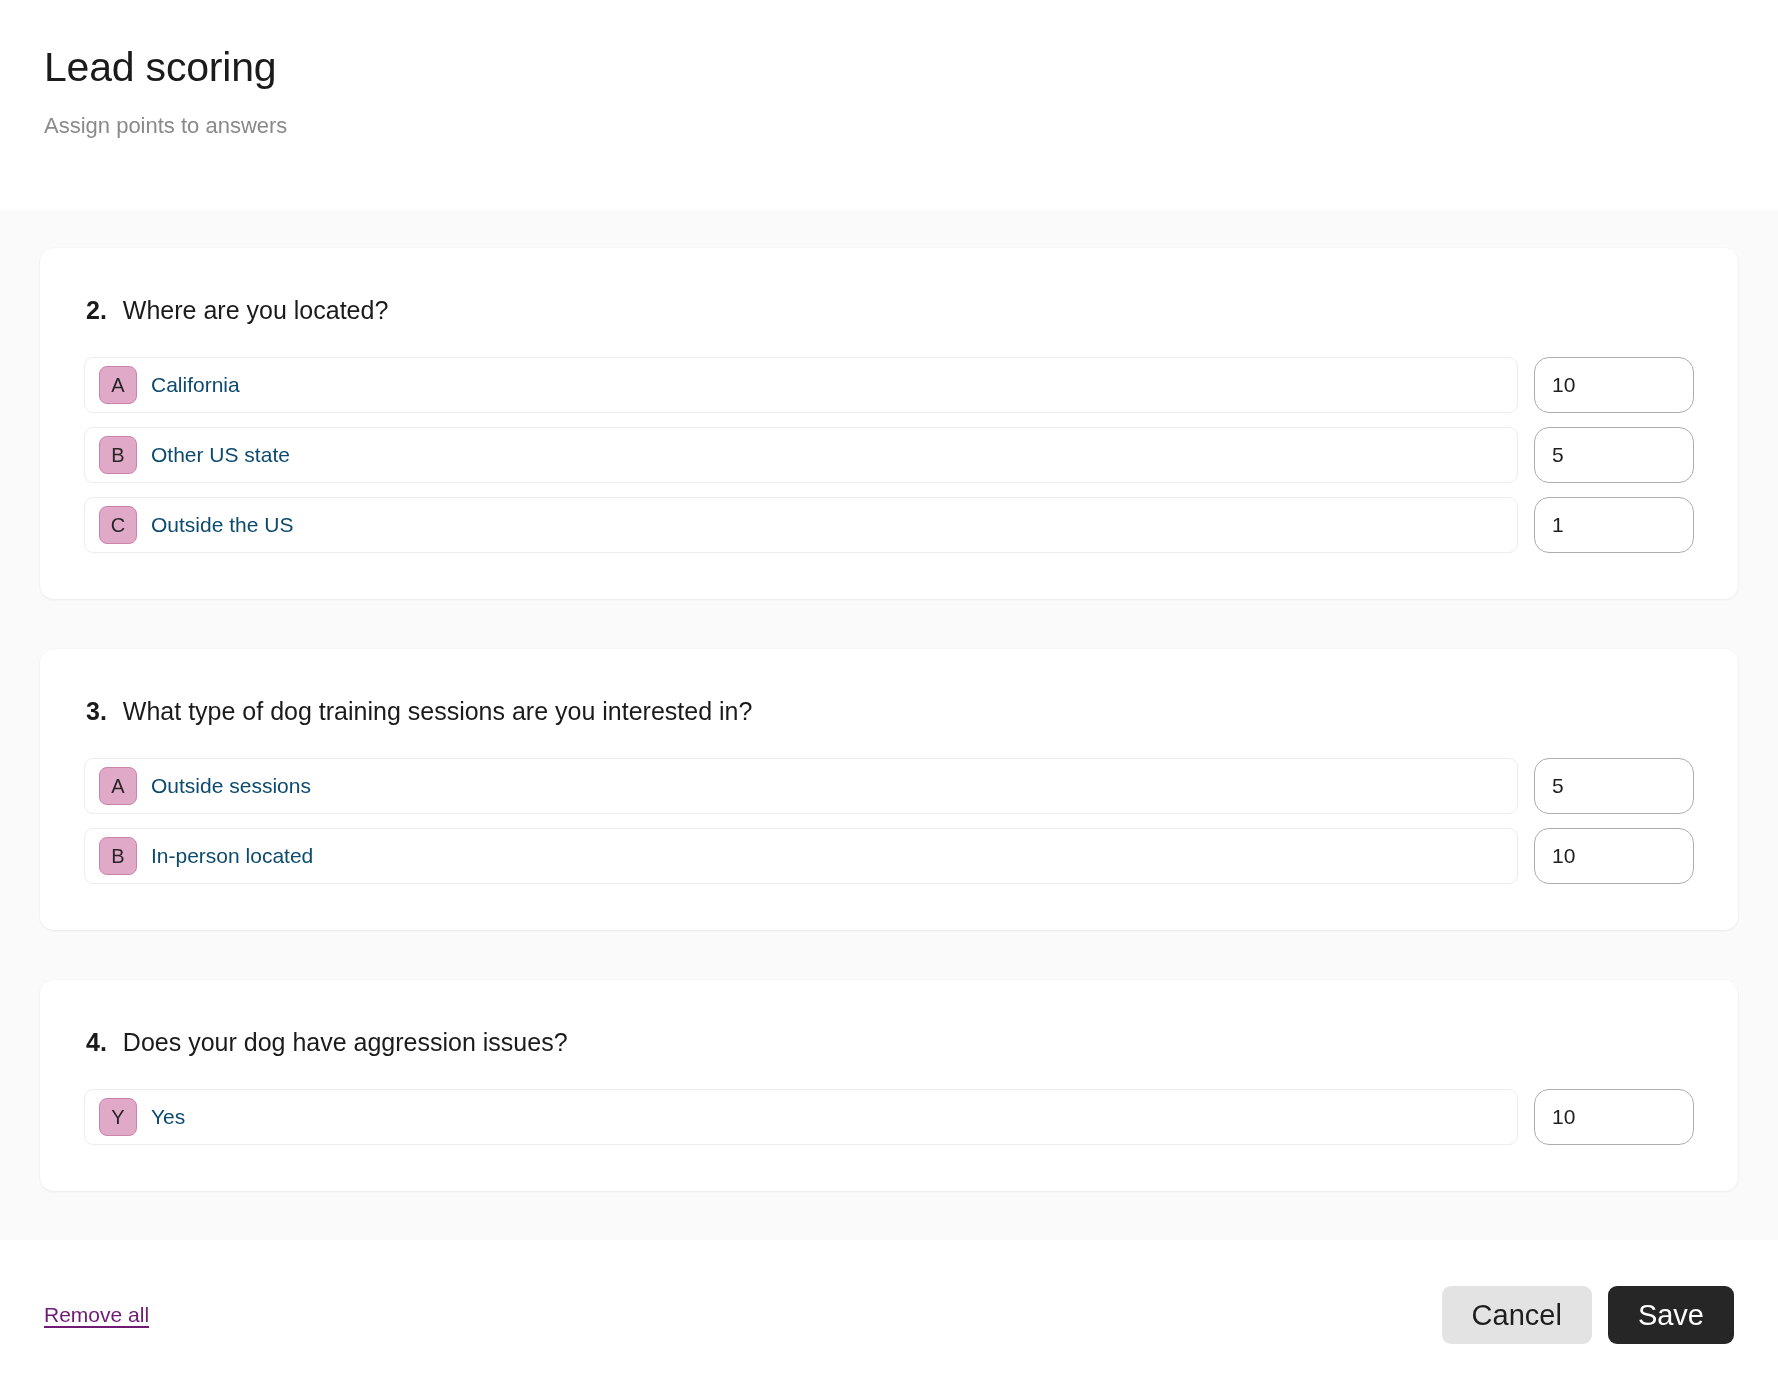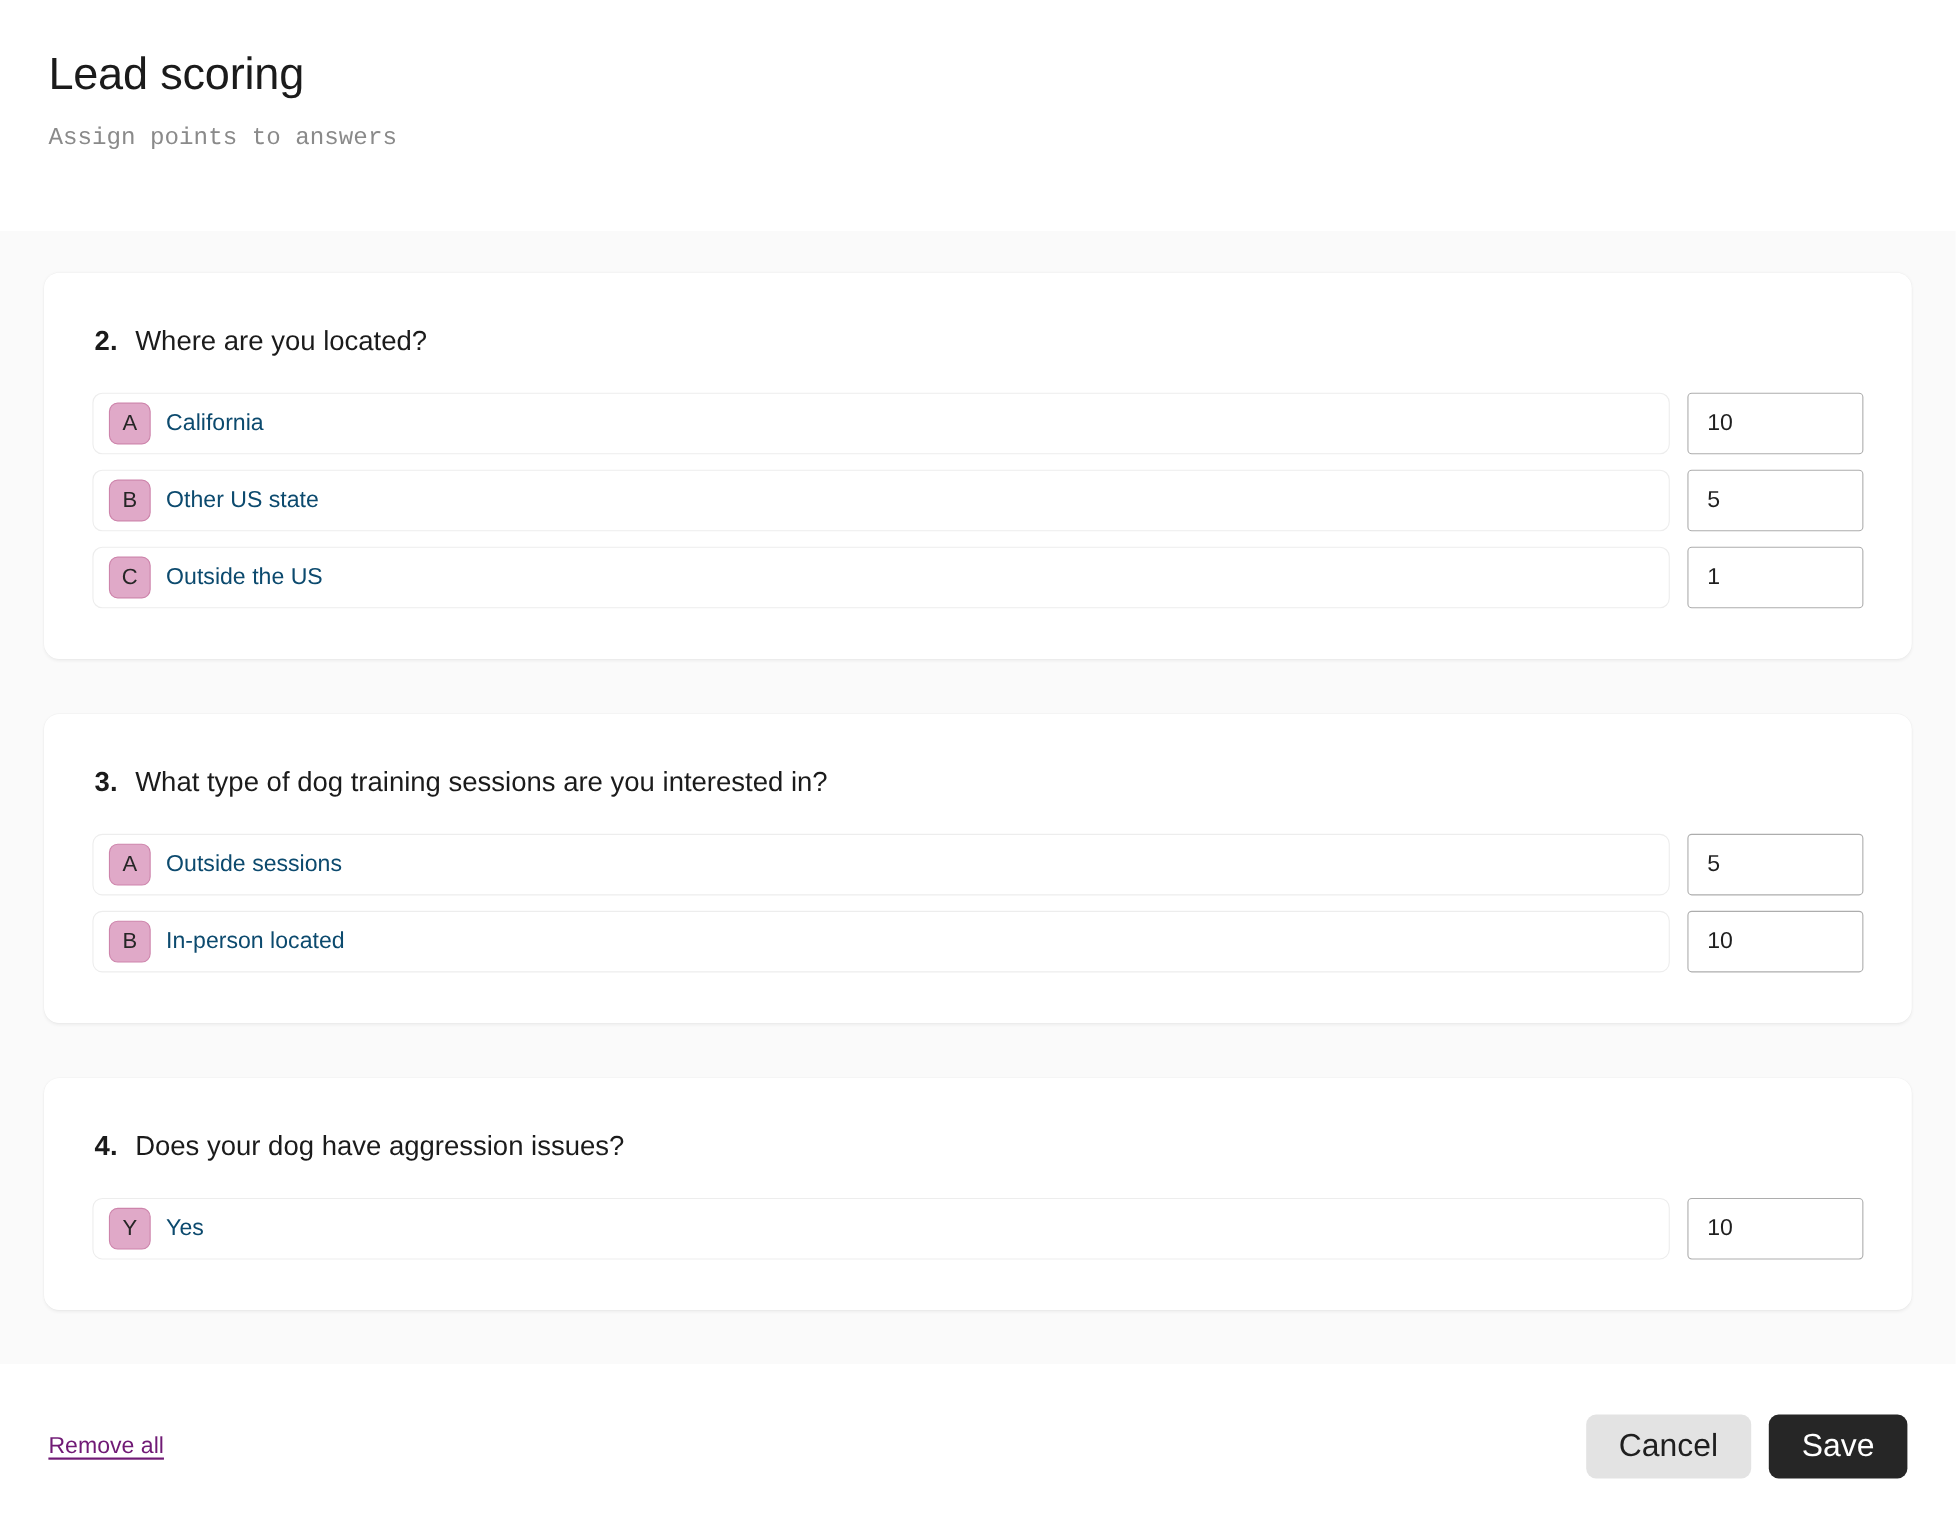--- a/index.html
+++ b/index.html
@@ -40,21 +40,20 @@
     line-height: 1.15;
     color: #1b1b1b;
     letter-spacing: -0.2px;
   }
 
   .page-subtitle {
     margin-top: 22px;
     font-size: 22px;
     font-weight: 400;
     color: #8a8a8a;
-    font-family: Liberation Mono, monospace;
   }
 
   
   .scroll-area {
     flex: 1 1 auto;
     background: #fafafa;
     overflow: hidden;
     padding: 38px 40px 0 40px;
     position: relative;
   }
@@ -138,21 +137,21 @@
     white-space: nowrap;
     overflow: hidden;
     text-overflow: ellipsis;
   }
 
   .score-input {
     flex: 0 0 auto;
     width: 160px;
     height: 56px;
     border: 1px solid #adadad;
-    border-radius: 4px;
+    border-radius: 15px;
     background: #ffffff;
     display: flex;
     align-items: center;
     padding: 0 17px;
     font-size: 21px;
     color: #1f1f1f;
     font-family: "Liberation Sans", sans-serif;
   }
 
   

